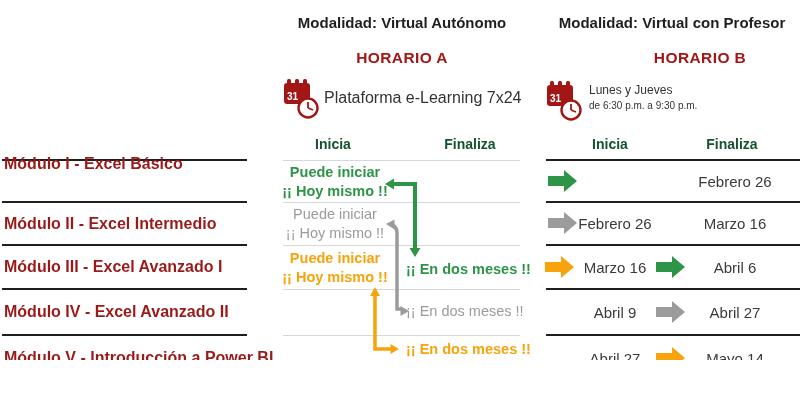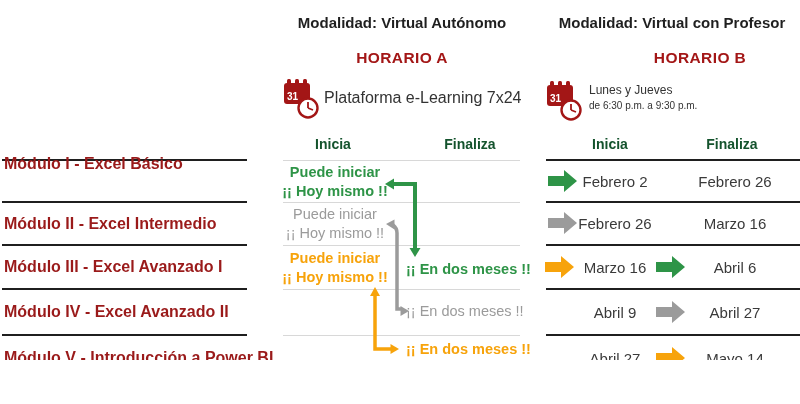--- a/index.html
+++ b/index.html
@@ -141,21 +141,20 @@
     <g>
       <path d="M375 294 V349 H391" fill="none" stroke="#f7a30b" stroke-width="3.5"></path>
       <polygon points="375,287 370,296 380,296" fill="#f7a30b"></polygon>
       <polygon points="399,349 390.5,344 390.5,354" fill="#f7a30b"></polygon>
     </g>
   </svg>
 
   <svg class="abs arrow-ic" style="left:548px;top:169px;" viewBox="0 0 30 24">
       <polygon class="fill-green" points="0,7 16,7 16,1 29,12 16,23 16,17 0,17"></polygon>
     </svg>
-  <div class="abs date-cell" style="left:575px;width:80px;top:161px;height:40px;">Febrero 2</div>
   <div class="abs date-cell" style="left:690px;width:90px;top:161px;height:40px;">Febrero 26</div>
 
   <svg class="abs arrow-ic" style="left:548px;top:211px;" viewBox="0 0 30 24">
       <polygon class="fill-gray" points="0,7 16,7 16,1 29,12 16,23 16,17 0,17"></polygon>
     </svg>
   <div class="abs date-cell" style="left:575px;width:80px;top:203px;height:41px;">Febrero 26</div>
   <div class="abs date-cell" style="left:690px;width:90px;top:203px;height:41px;">Marzo 16</div>
 
   <svg class="abs arrow-ic" style="left:545px;top:255px;" viewBox="0 0 30 24">
       <polygon class="fill-orange" points="0,7 16,7 16,1 29,12 16,23 16,17 0,17"></polygon>

